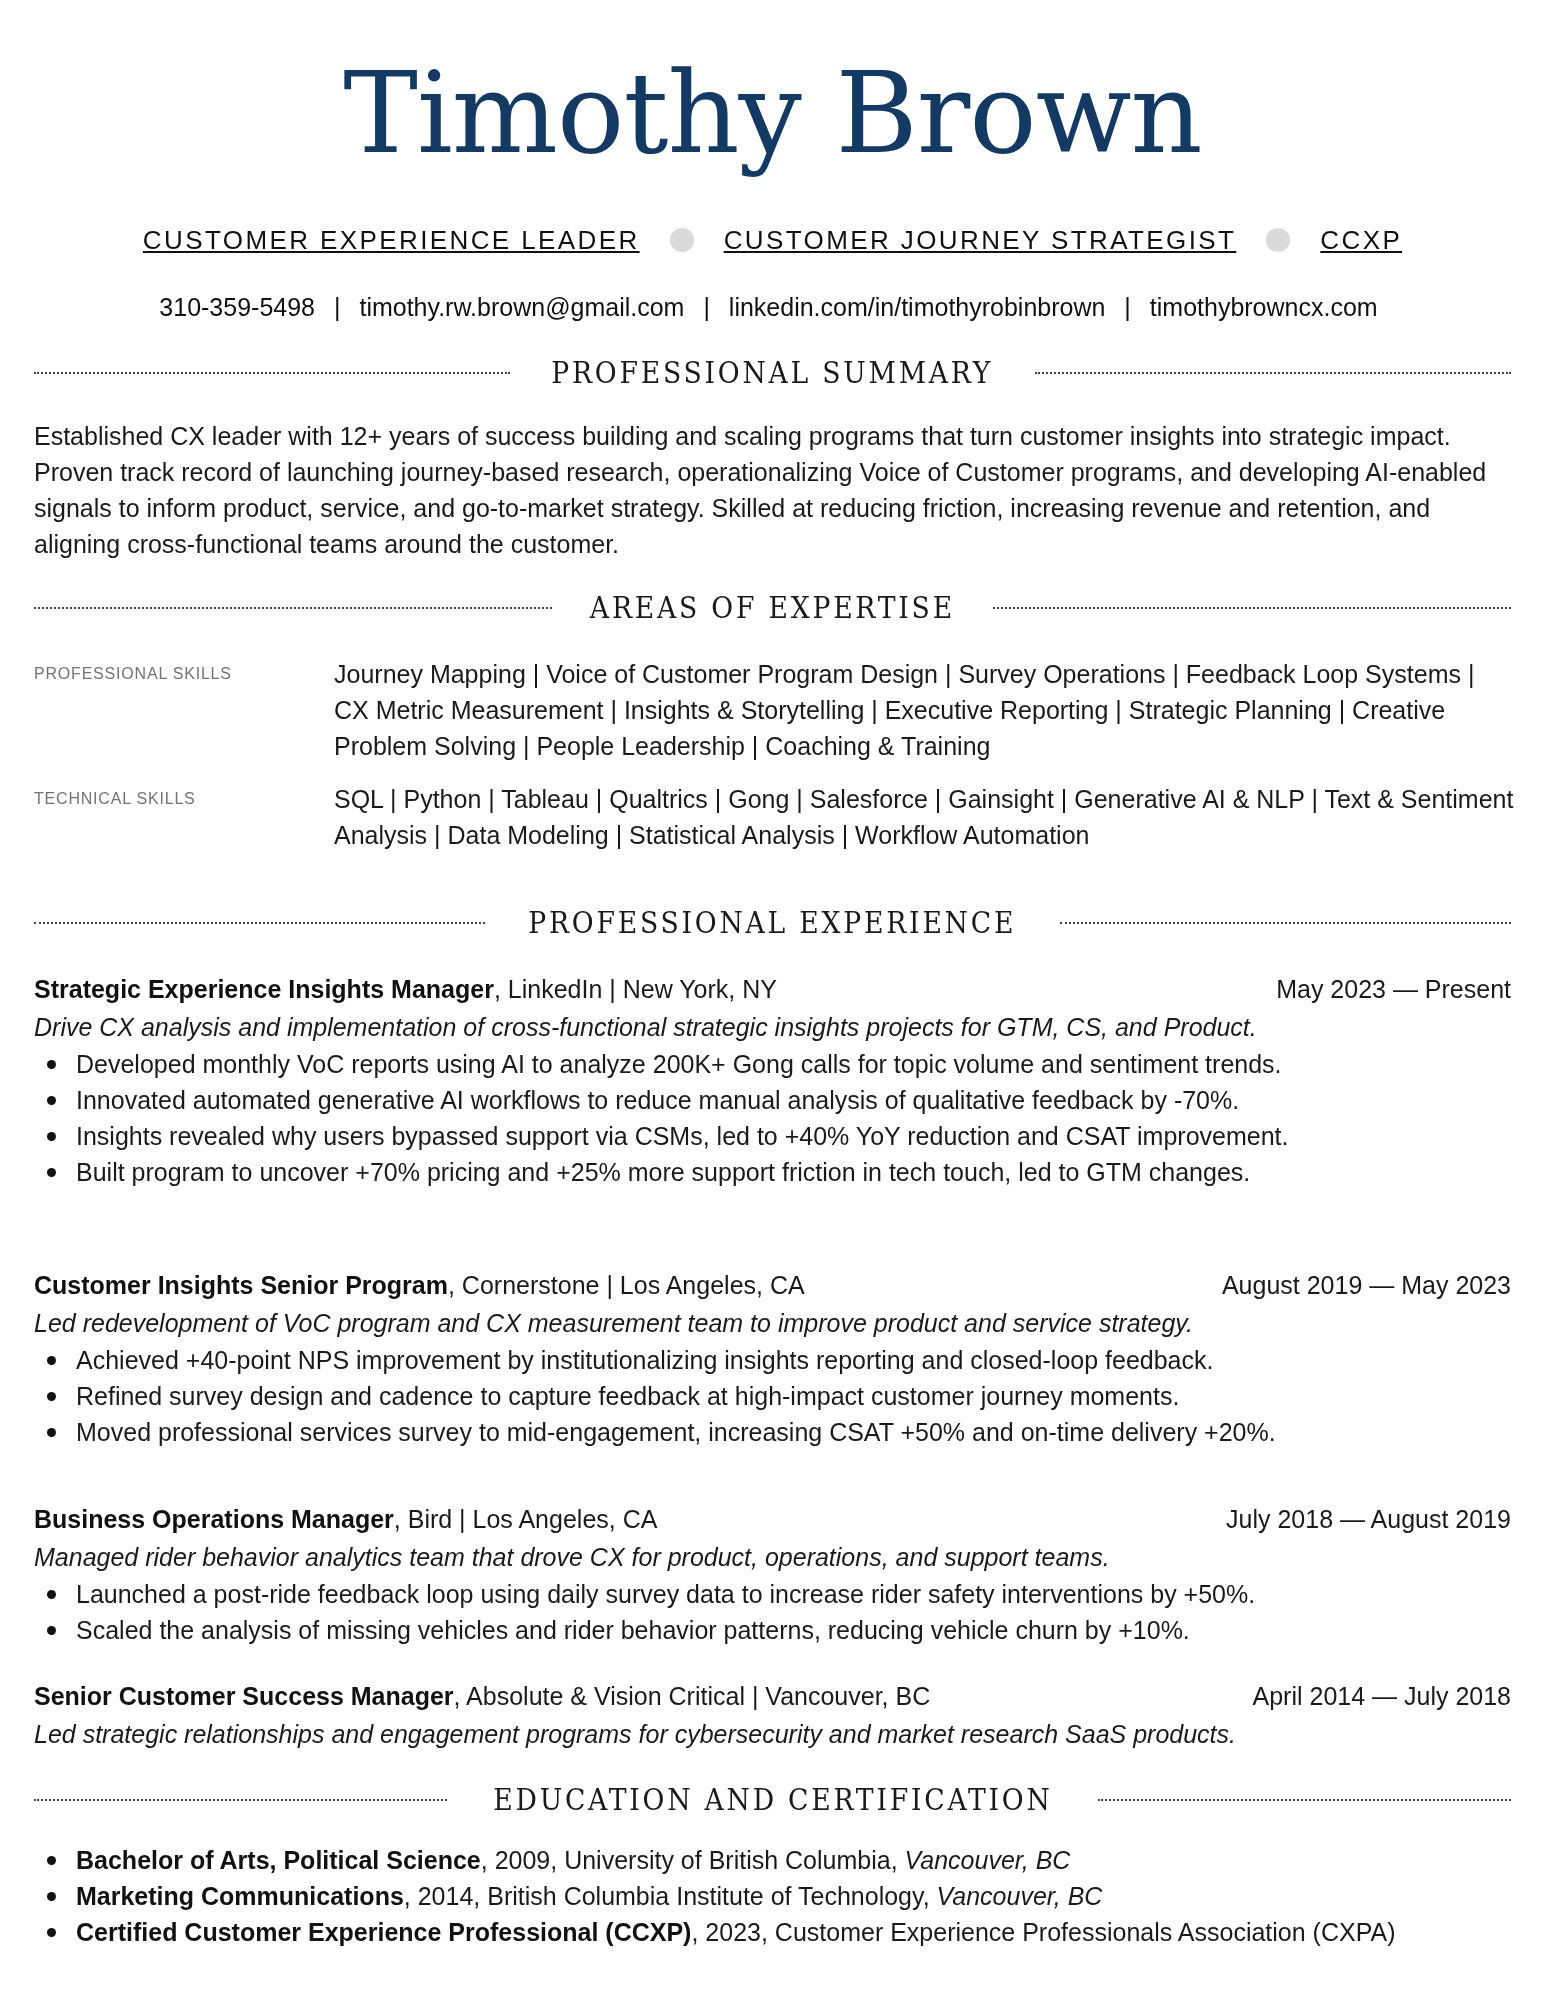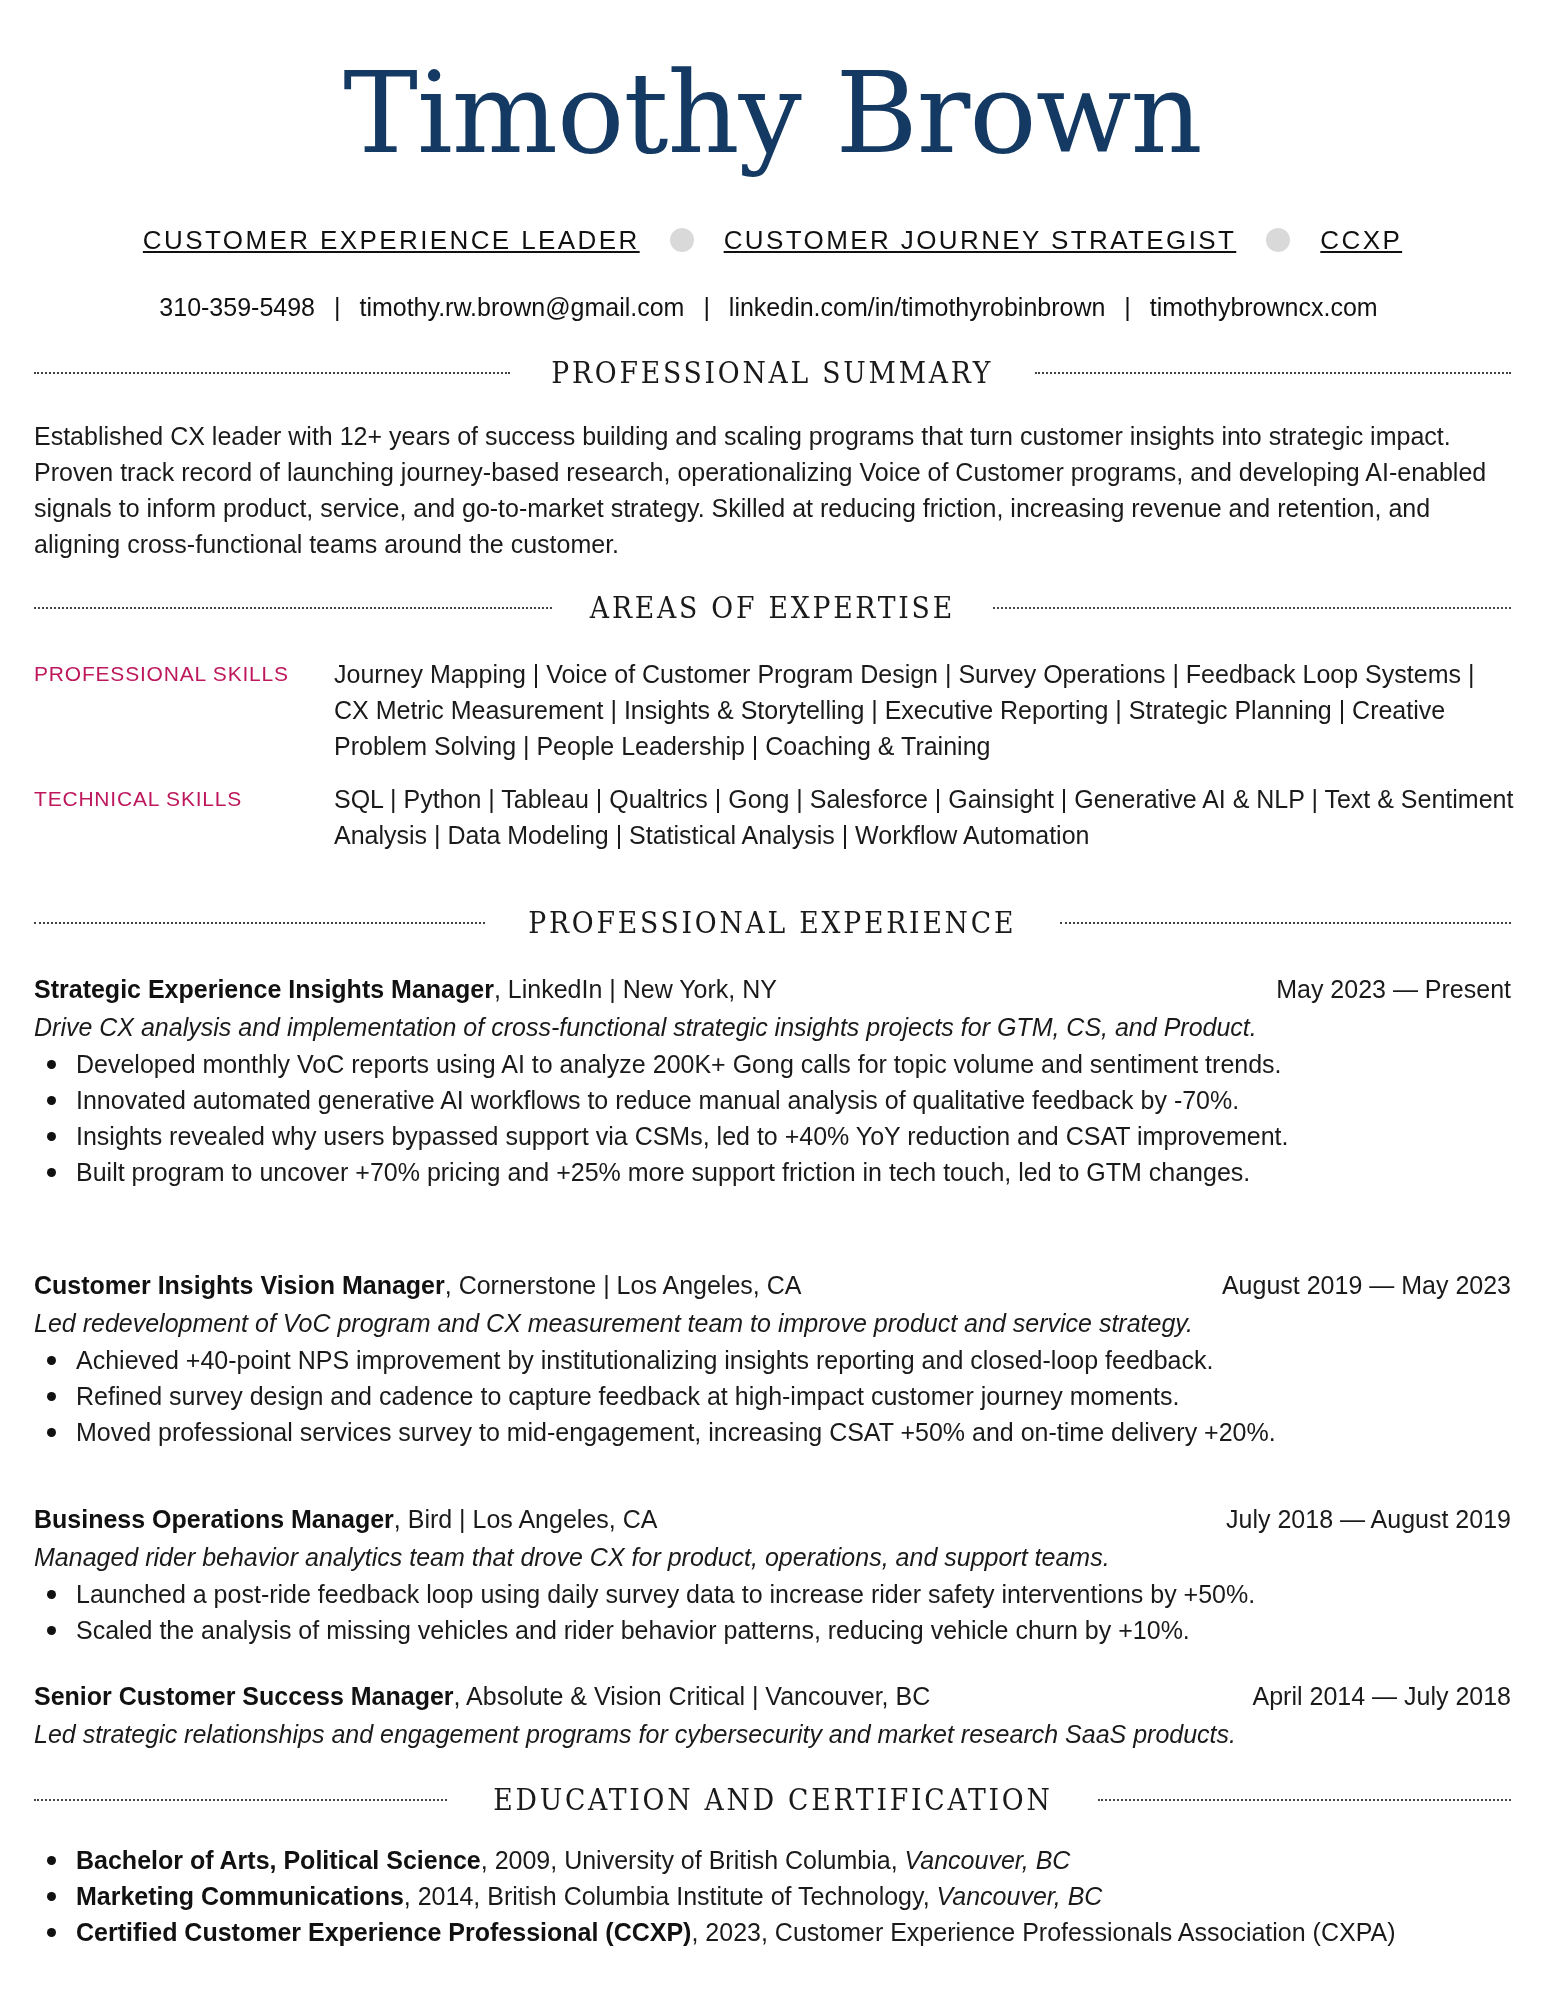--- a/index.html
+++ b/index.html
@@ -57,21 +57,21 @@
     text-align: left;
   }
 
   
   .skills-row {
     position: absolute; left: 34px; right: 30px;
     display: flex;
   }
   .skills-row .skills-label {
     width: 300px; flex: none;
-    font-size: 21px; letter-spacing: 0.8px; line-height: 36px; color: #be185d;
+    font-size: 16px; letter-spacing: 0.8px; line-height: 36px; color: #737373;
   }
   .skills-row .skills-text {
     flex: 1; font-size: 25px; line-height: 36px; color: #1a1a1a;
   }
 
   
   .job { position: absolute; left: 34px; right: 34px; }
   .job-head {
     display: flex; justify-content: space-between; align-items: baseline;
     font-size: 25px; line-height: 38px; white-space: nowrap;
@@ -158,21 +158,21 @@
     <ul class="bullets">
       <li>Developed monthly VoC reports using AI to analyze 200K+ Gong calls for topic volume and sentiment trends.</li>
       <li>Innovated automated generative AI workflows to reduce manual analysis of qualitative feedback by -70%.</li>
       <li>Insights revealed why users bypassed support via CSMs, led to +40% YoY reduction and CSAT improvement.</li>
       <li>Built program to uncover +70% pricing and +25% more support friction in tech touch, led to GTM changes.</li>
     </ul>
   </div>
 
   <div class="job" style="top:1266px;">
     <div class="job-head">
-      <span><span class="role">Customer Insights Vision Manager</span><span>, Cornerstone | Los Angeles, CA</span></span>
+      <span><span class="role">Customer Insights Senior Program</span><span>, Cornerstone | Los Angeles, CA</span></span>
       <span>August 2019 — May 2023</span>
     </div>
     <div class="job-desc">Led redevelopment of VoC program and CX measurement team to improve product and service strategy.</div>
     <ul class="bullets">
       <li>Achieved +40-point NPS improvement by institutionalizing insights reporting and closed-loop feedback.</li>
       <li>Refined survey design and cadence to capture feedback at high-impact customer journey moments.</li>
       <li>Moved professional services survey to mid-engagement, increasing CSAT +50% and on-time delivery +20%.</li>
     </ul>
   </div>
 

